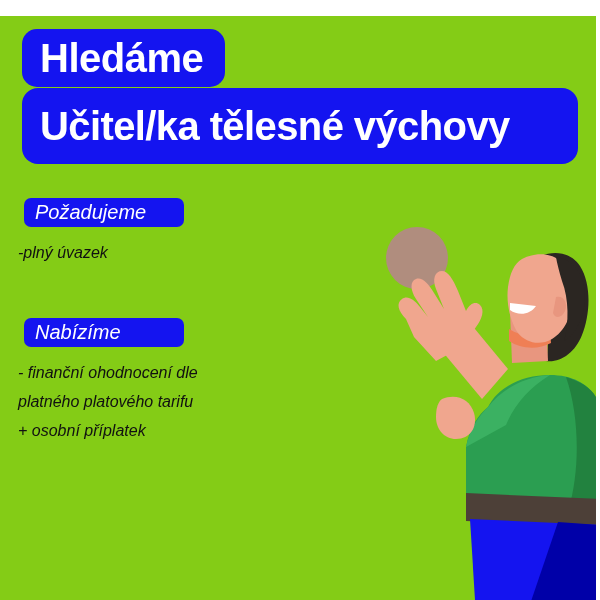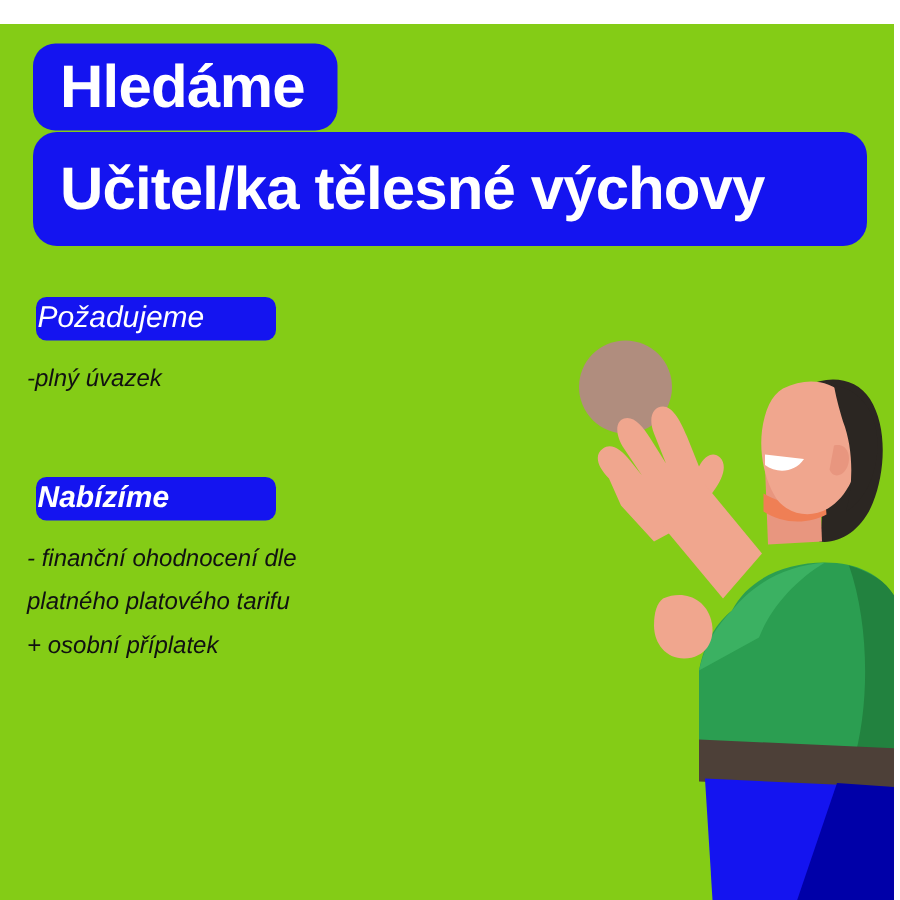--- a/index.html
+++ b/index.html
@@ -58,27 +58,27 @@
     position: absolute;
     background: #1414f0;
     color: #ffffff;
     font-style: italic;
     font-size: 20px;
     width: 160px;
     height: 29px;
     border-radius: 7px;
     display: flex;
     align-items: center;
-    padding-left: 1px;
+    padding-left: 11px;
     box-sizing: border-box;
     white-space: nowrap;
     z-index: 3;
   }
   #badge-pozadujeme { left: 24px; top: 182px; }
-  #badge-nabizime   { left: 24px; top: 302px; font-weight: bold; }
+  #badge-nabizime   { left: 24px; top: 302px; }
 
   
   .body-text {
     position: absolute;
     left: 18px;
     color: #111111;
     font-style: italic;
     font-size: 16px;
     line-height: 29px;
     white-space: pre-line;

